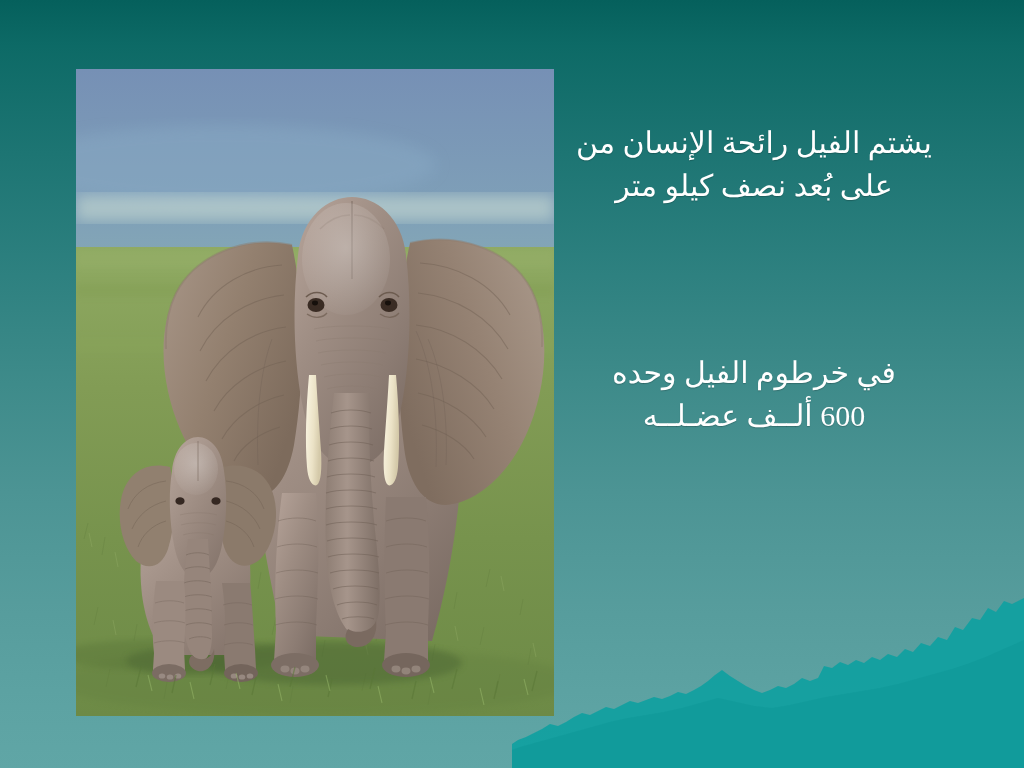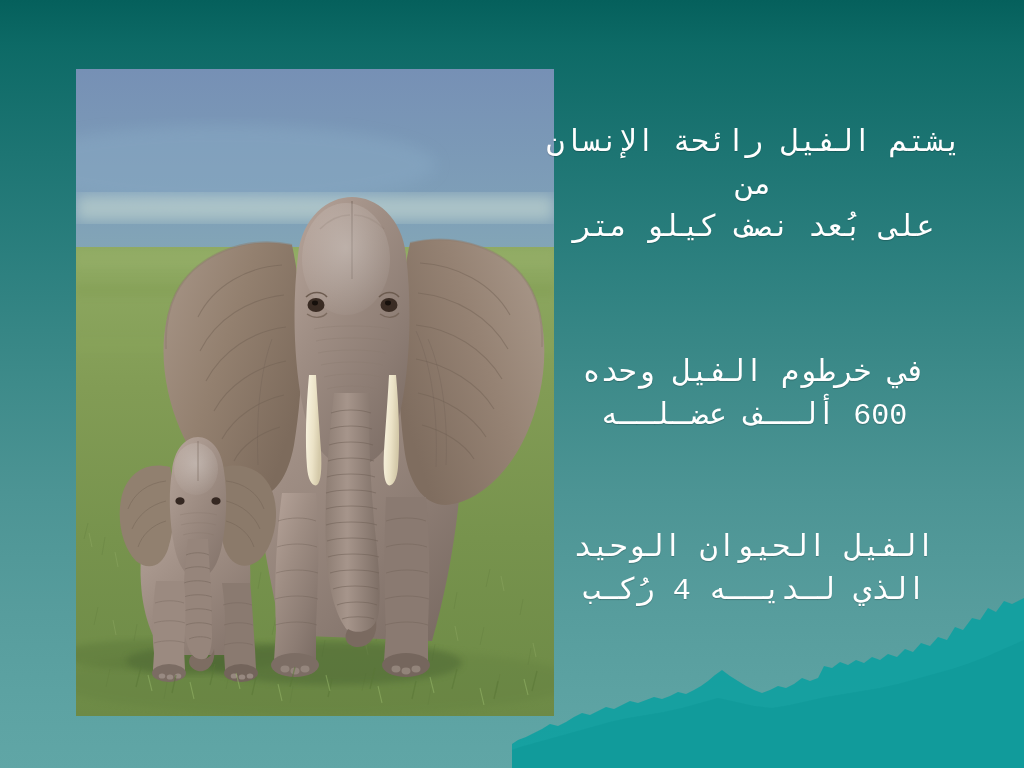--- a/index.html
+++ b/index.html
@@ -54,21 +54,20 @@
     right: 60px;
     width: 420px;
     text-align: center;
     color: #ffffff;
     font-size: 30px;
     line-height: 1.42;
     letter-spacing: 0px;
     text-shadow: 0 1px 1px rgba(0,0,0,.20);
     white-space: pre-line;
     direction: rtl;
-    font-family: Liberation Mono, monospace;
   }
   #fact-1 { top: 122px; }
   #fact-2 { top: 352px; }
   #fact-3 { top: 527px; }
 </style>
 </head>
 <body>
 
 <div id="slide">
 
@@ -425,16 +424,14 @@
       </g>
     </svg>
   </div>
 
   <div class="fact-block" id="fact-1">يشتم الفيل رائحة الإنسان من
 على بُعد نصف كيلو متر</div>
 
   <div class="fact-block" id="fact-2">في خرطوم الفيل وحده
 600 ألــف عضـلــه</div>
 
-  <div class="fact-block" id="fact-3">الفيل الحيوان الوحيد
-الذي لـديــه 4 رُكـب</div>
 
 </div>
 
 </body></html>

